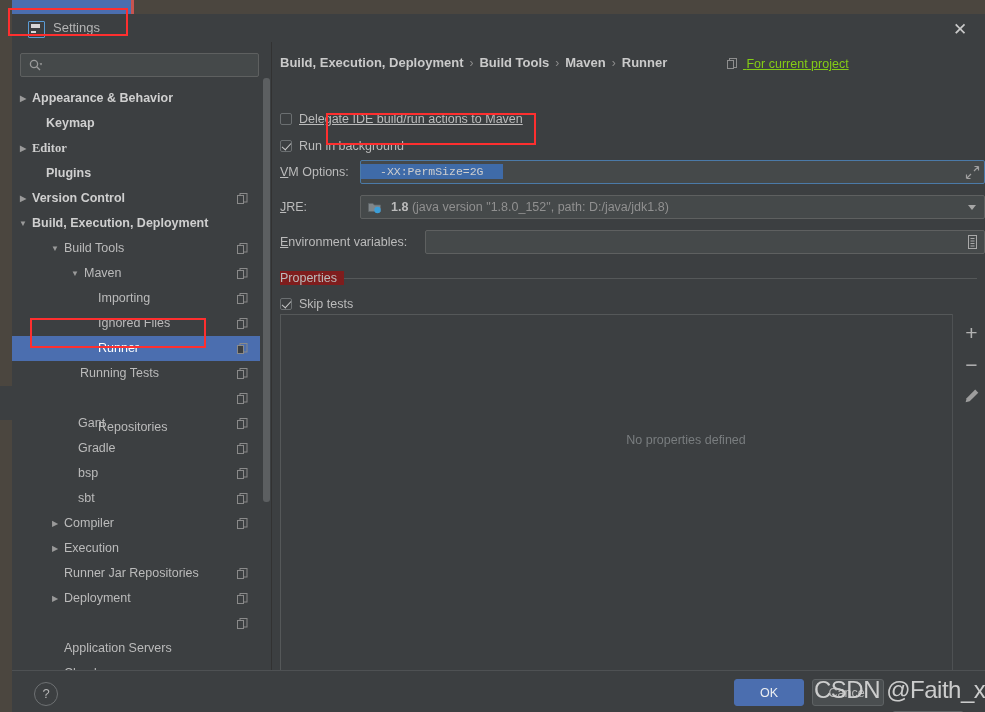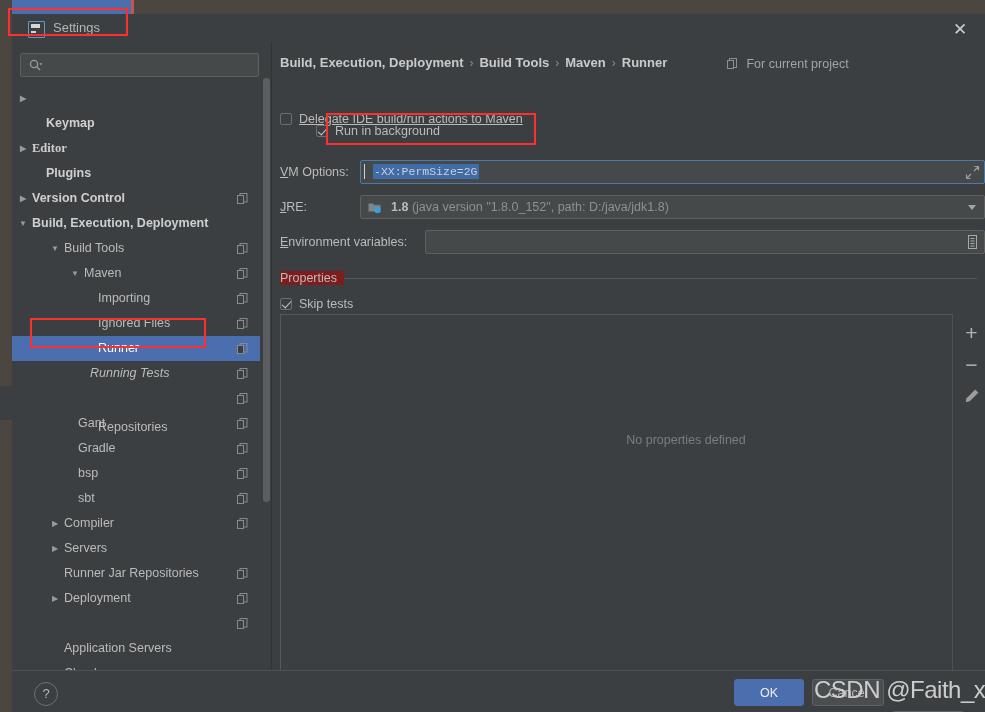--- a/index.html
+++ b/index.html
@@ -94,21 +94,21 @@
   .pane{
     position:absolute;left:260px;top:28px;right:0;height:640px;background:#3c3f41;
   }
   .vsep{position:absolute;left:259px;top:28px;width:1px;height:640px;background:#323232;}
   .breadcrumb{
     position:absolute;left:8px;top:13px;font-size:13px;font-weight:bold;color:#cacaca;
     white-space:nowrap;
   }
   .crumb-sep{color:#8c8c8c;font-weight:normal;padding:0 6px;font-size:12px;}
   .for-project{
-    position:absolute;left:455px;top:15px;font-size:12.5px;color:#a3a3a3;white-space:nowrap;
+    position:absolute;left:455px;top:15px;font-size:12.5px;color:#84cc16;white-space:nowrap;text-decoration:underline;
   }
   .for-project .pi{display:inline-block;vertical-align:-1px;margin-right:5px;}
 
   .chk-row{position:absolute;left:8px;white-space:nowrap;font-size:12.5px;color:#bbbbbb;}
   .cb{
     display:inline-block;width:12px;height:12px;box-sizing:border-box;
     border:1px solid #6b6f71;background:#3c3f41;border-radius:2px;
     vertical-align:-2px;margin-right:7px;position:relative;
   }
   .cb.on:after{
@@ -116,23 +116,23 @@
     border:solid #c9c9c9;border-width:0 1.6px 1.6px 0;transform:rotate(42deg);
   }
   .u{text-decoration:underline;}
 
   .field-label{position:absolute;left:8px;font-size:12.5px;color:#bbbbbb;}
   .vm-field{
     position:absolute;left:88px;top:118px;width:625px;height:24px;
     background:#45494a;border:1px solid #4b7aa8;box-sizing:border-box;border-radius:2px;
   }
   .vm-text{
-    position:absolute;left:12px;top:3px;
+    position:absolute;left:0;top:3px;
     font-family:"Liberation Mono", monospace;font-size:11.5px;
-    color:#cfcfcf;background:#3f6ba8;padding:1px 1px;white-space:pre;text-align:center;
+    color:#cfcfcf;background:#3f6ba8;padding:1px 19px;white-space:pre;text-align:center;
   }
   .vm-caret{position:absolute;left:3px;top:3px;width:1px;height:15px;background:#d0d0d0;}
   .expand-btn{
     position:absolute;right:4px;top:4px;width:15px;height:15px;color:#9a9a9a;
   }
   .jre-field{
     position:absolute;left:88px;top:153px;width:625px;height:24px;
     background:#45494a;border:1px solid #5e6060;box-sizing:border-box;border-radius:2px;
   }
   .jre-text{position:absolute;left:30px;top:4px;font-size:12.5px;white-space:nowrap;}
@@ -234,20 +234,21 @@
           <circle cx="5" cy="5" r="3.6" fill="none" stroke="#9a9a9a" stroke-width="1.3"></circle>
           <line x1="7.7" y1="7.7" x2="11" y2="11" stroke="#9a9a9a" stroke-width="1.3"></line>
           <polygon points="10.5,4.2 13.5,4.2 12,6.4" fill="#9a9a9a"></polygon>
         </svg>
       </span>
       <input class="search-input" type="text" placeholder="" style="">
     </div>
     <div class="tree" id="tree">
         <div class="tree-row bold">
           <span class="tw" style="left: 4px;">▶</span>
+          <span class="tree-label" style="left: 20px;">Appearance &amp; Behavior</span>
         </div>
         <div class="tree-row bold">
           <span class="tree-label" style="left: 34px;">Keymap</span>
         </div>
         <div class="tree-row bold">
           <span class="tw" style="left: 4px;">▶</span>
           <span class="tree-label" style="left: 20px; font-family: Liberation Serif, serif;">Editor</span>
         </div>
         <div class="tree-row bold">
           <span class="tree-label" style="left: 34px;">Plugins</span>
@@ -307,21 +308,21 @@
         <div class="tree-row sel">
           <span class="tree-label" style="left: 86px;">Runner</span>
           <span class="proj-icon">
             <svg width="11" height="11" viewBox="0 0 11 11">
               <rect x="3" y="0.5" width="7" height="8.5" fill="none" stroke="#8a8a8a" stroke-width="1"></rect>
               <rect x="0.5" y="2.5" width="6" height="8" fill="#3c3f41" stroke="#8a8a8a" stroke-width="1"></rect>
             </svg>
           </span>
         </div>
         <div class="tree-row">
-          <span class="tree-label" style="left: 78px; font-style: italic;">Running Tests</span>
+          <span class="tree-label" style="left: 68px;">Running Tests</span>
           <span class="proj-icon">
             <svg width="11" height="11" viewBox="0 0 11 11">
               <rect x="3" y="0.5" width="7" height="8.5" fill="none" stroke="#8a8a8a" stroke-width="1"></rect>
               <rect x="0.5" y="2.5" width="6" height="8" fill="#3c3f41" stroke="#8a8a8a" stroke-width="1"></rect>
             </svg>
           </span>
         </div>
         <div class="tree-row">
           <span class="tree-label" style="left: 86px; margin-top: 29px;">Repositories</span>
           <span class="proj-icon">
@@ -372,21 +373,21 @@
           <span class="tree-label" style="left: 52px;">Compiler</span>
           <span class="proj-icon">
             <svg width="11" height="11" viewBox="0 0 11 11">
               <rect x="3" y="0.5" width="7" height="8.5" fill="none" stroke="#8a8a8a" stroke-width="1"></rect>
               <rect x="0.5" y="2.5" width="6" height="8" fill="#3c3f41" stroke="#8a8a8a" stroke-width="1"></rect>
             </svg>
           </span>
         </div>
         <div class="tree-row">
           <span class="tw" style="left: 36px;">▶</span>
-          <span class="tree-label" style="left: 52px;">Servers</span>
+          <span class="tree-label" style="left: 52px;">Execution</span>
         </div>
         <div class="tree-row">
           <span class="tree-label" style="left: 52px;">Runner Jar Repositories</span>
           <span class="proj-icon">
             <svg width="11" height="11" viewBox="0 0 11 11">
               <rect x="3" y="0.5" width="7" height="8.5" fill="none" stroke="#8a8a8a" stroke-width="1"></rect>
               <rect x="0.5" y="2.5" width="6" height="8" fill="#3c3f41" stroke="#8a8a8a" stroke-width="1"></rect>
             </svg>
           </span>
         </div>
@@ -428,21 +429,21 @@
           <rect x="2.5" y="0.5" width="7" height="9" fill="none" stroke="#8e8e8e" stroke-width="1"></rect>
           <rect x="0.5" y="2.5" width="6" height="8" fill="#3c3f41" stroke="#8e8e8e" stroke-width="1"></rect>
         </svg>
       </span>
       <span>For current project</span>
     </div>
 
     <div class="chk-row" style="top:70px;">
       <span class="cb" id="cb0"></span><span class="u">Delegate IDE build/run actions to Maven</span>
     </div>
-    <div class="chk-row" style="top:82px;margin-left:36px;">
+    <div class="chk-row" style="top:97px;">
       <span class="cb on" id="cb1"></span><span>Run in background</span>
     </div>
 
     <div class="field-label" style="top:123px;">
       <span class="u">V</span><span>M Options:</span>
     </div>
     <div class="vm-field">
       <span class="vm-caret"></span>
       <span class="vm-text">-XX:PermSize=2G</span>
       <span class="expand-btn">

